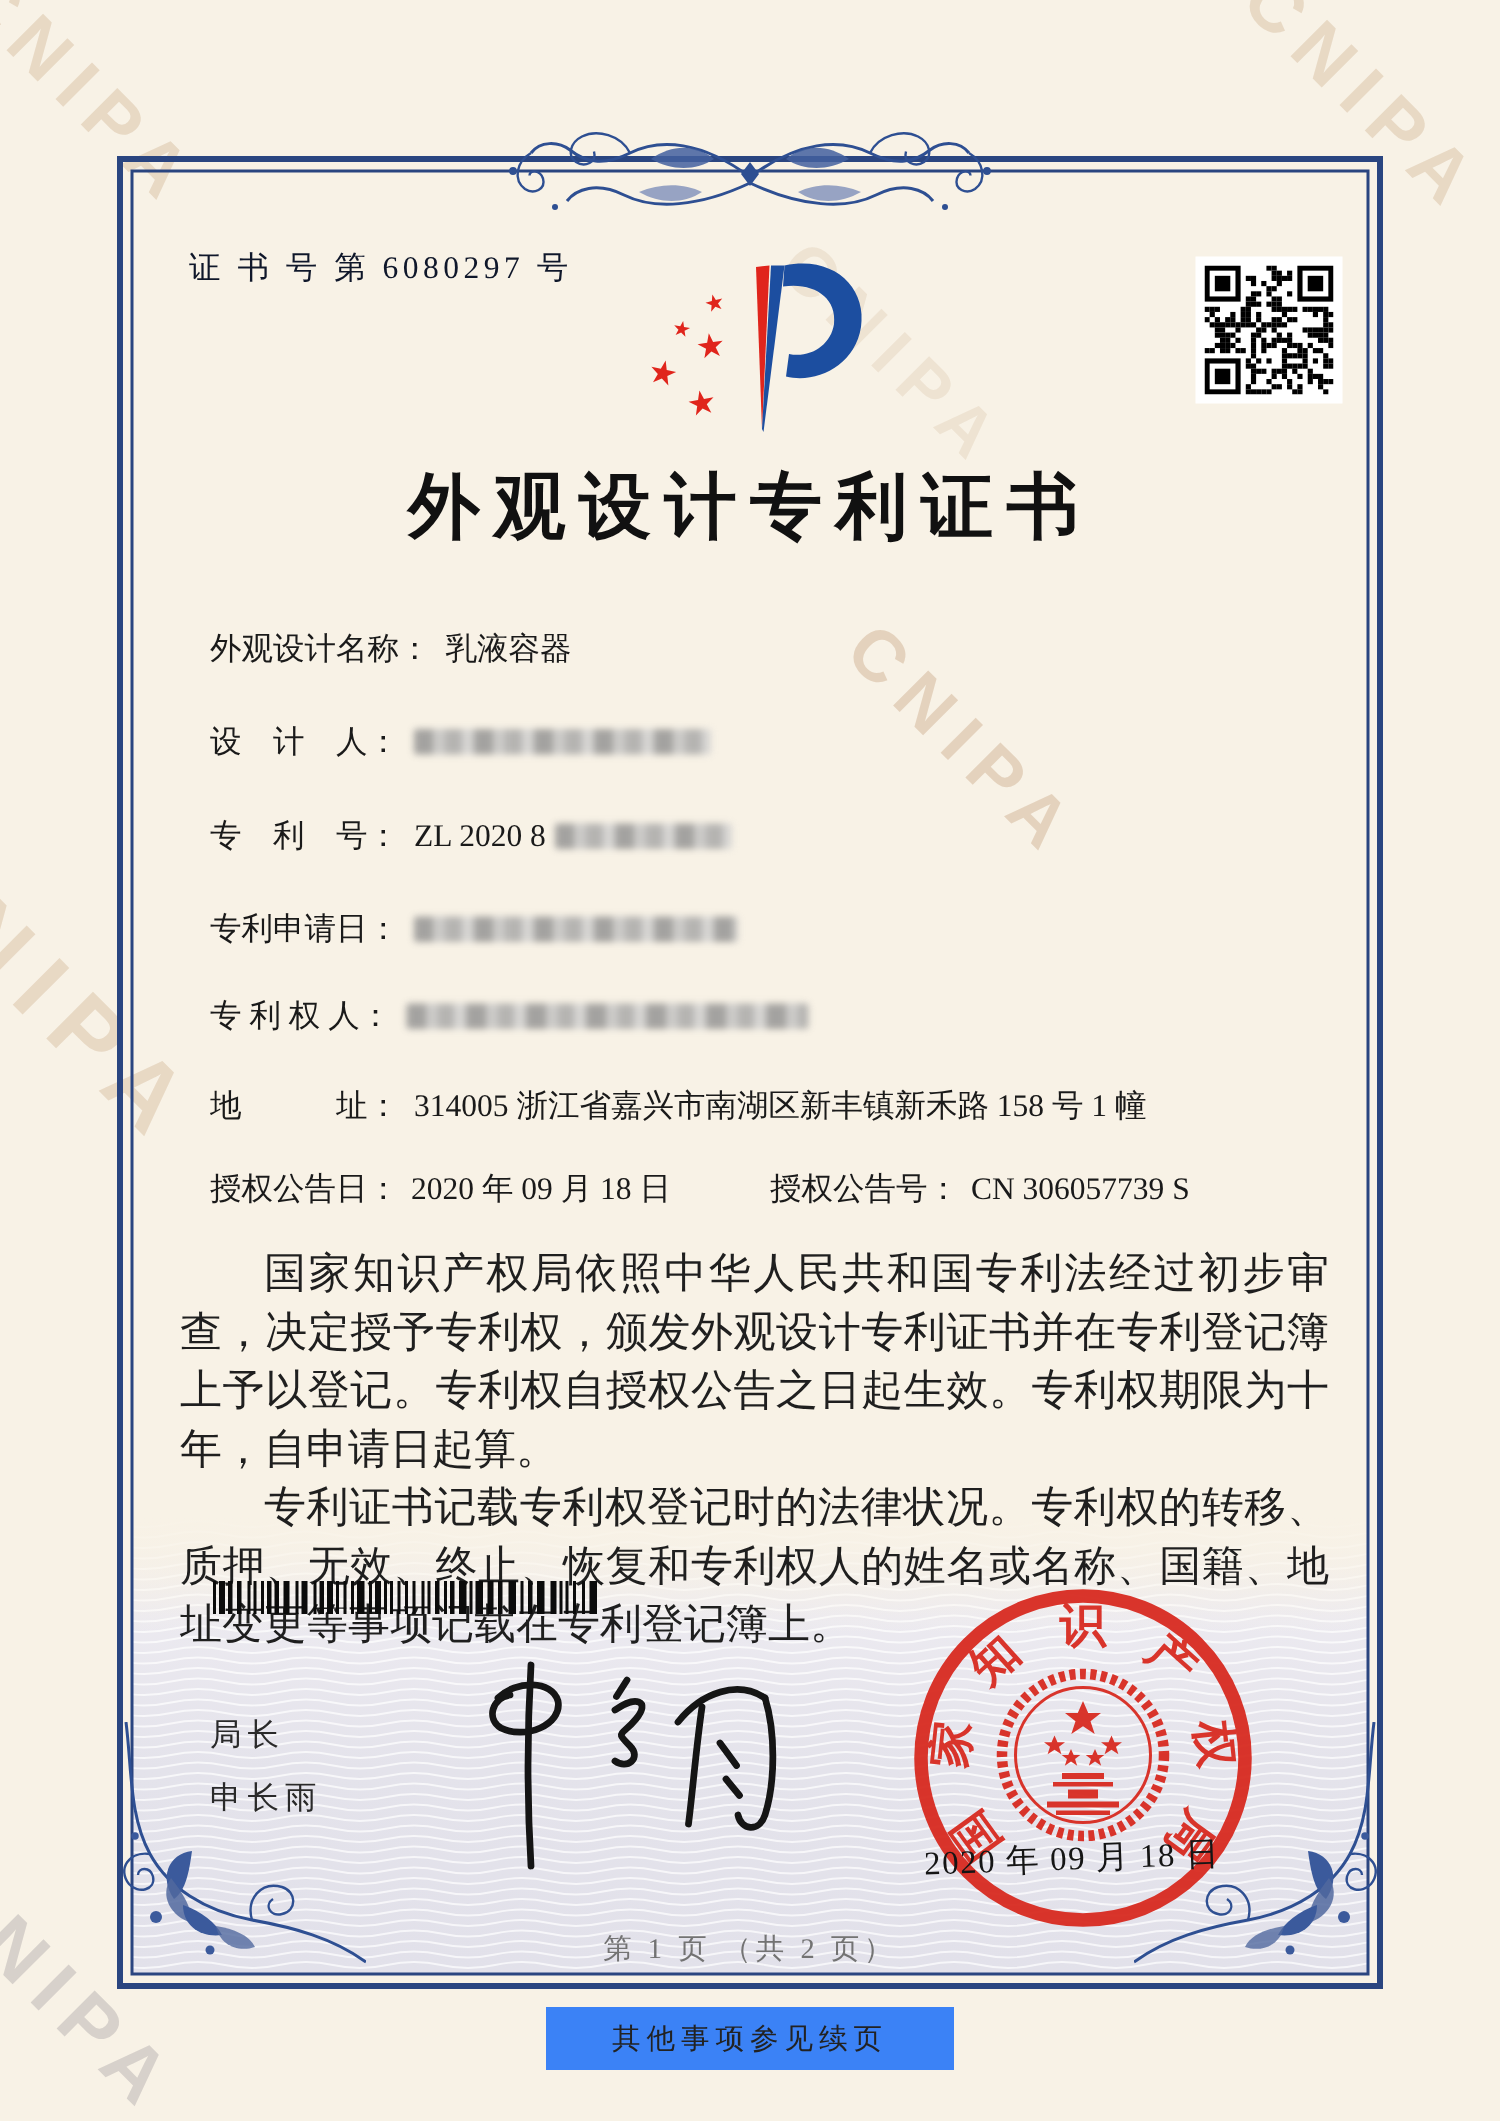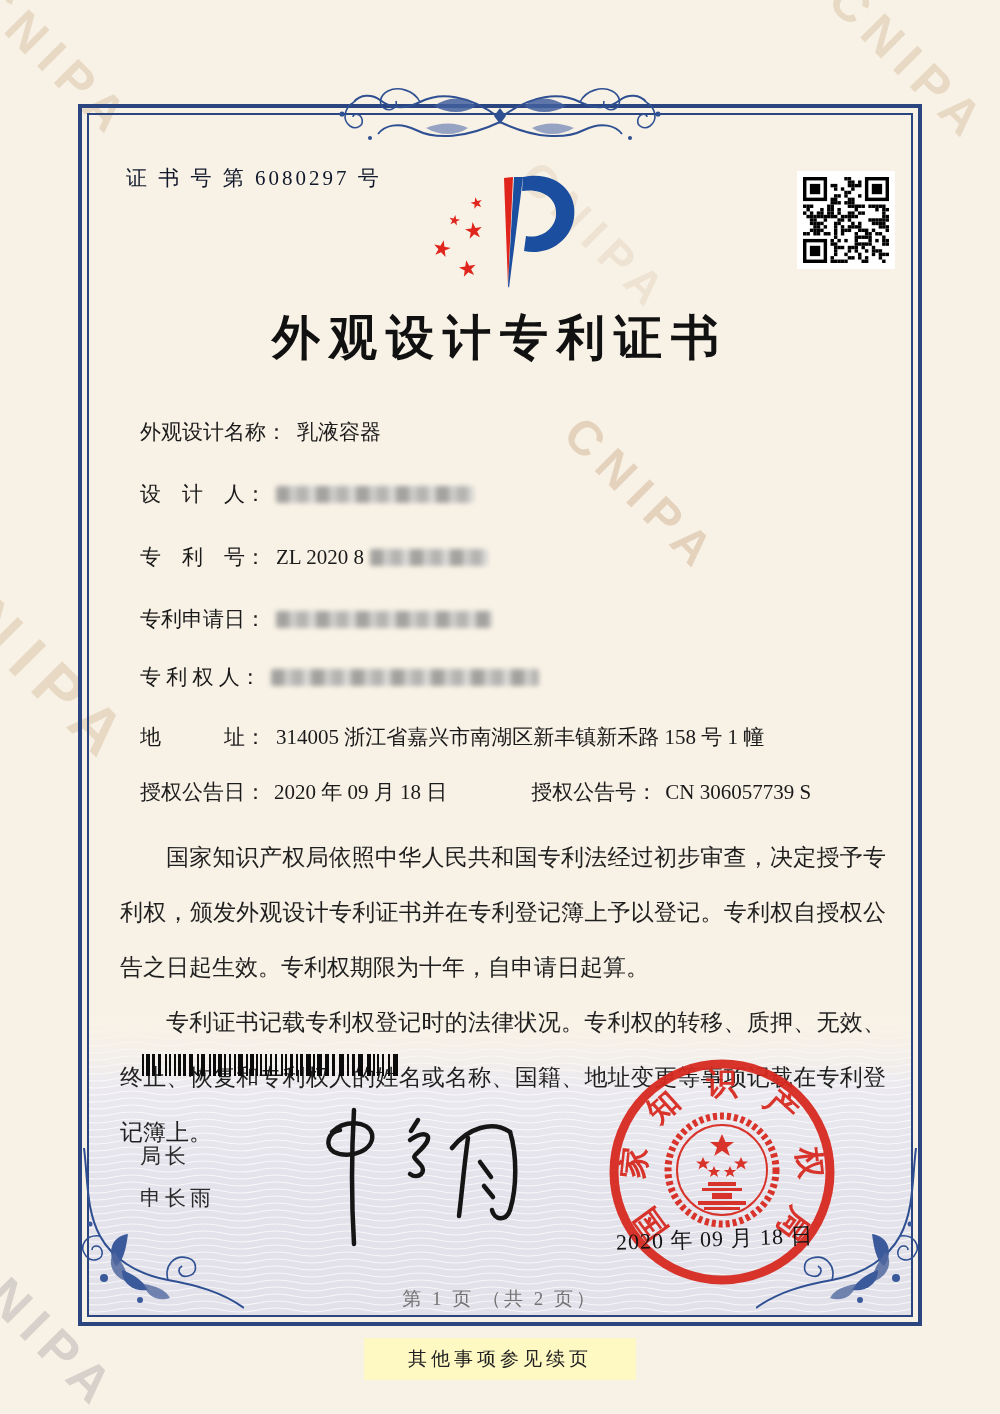--- a/index.html
+++ b/index.html
@@ -45,41 +45,41 @@
 
   .row{position:absolute;left:140px;font-size:21px;color:#1a1a1a;white-space:nowrap;}
   .row .lbl{display:inline-block;}
   .row .colon{margin-right:10px;}
   .redact{display:inline-block;height:17px;vertical-align:-2px;border-radius:2px;opacity:.8;
       background:repeating-linear-gradient(90deg,#8f8f8f 0 13px,#c2c2c2 13px 21px,#a5a5a5 21px 32px,#cfcfcf 32px 40px);
       filter:blur(2.6px);}
   .r-designer{width:198px;} .r-patno{width:118px;margin-left:6px;} .r-fdate{width:216px;} .r-owner{width:268px;}
 
   .grant{position:absolute;left:140px;top:778px;font-size:21px;color:#1a1a1a;white-space:nowrap;}
-  .grant .second{margin-left:84px;}
+  .grant .second{margin-left:66px;}
   .grant .colon{margin-right:8px;}
 
-  .paras{position:absolute;left:120px;top:830px;width:766px;font-size:23px;line-height:55px;
+  .paras{position:absolute;left:120px;top:830px;width:766px;font-size:28px;line-height:39px;
          color:#1f1f1f;text-align:justify;}
   .paras p{margin:0;text-indent:2em;}
 
   .barcode{position:absolute;left:140px;top:1054px;z-index:5;}
 
   .signer{position:absolute;left:140px;z-index:5;font-family:"Liberation Sans","DejaVu Sans",sans-serif;
           font-size:21px;color:#2a2a2a;letter-spacing:4px;}
   .signer.t1{top:1142px;} .signer.t2{top:1184px;}
   .signature{position:absolute;left:292px;top:1104px;z-index:5;}
 
   .seal{position:absolute;left:602px;top:1052px;width:240px;height:240px;z-index:5;opacity:.94;}
   .seal-date{position:absolute;left:616px;top:1224px;width:212px;z-index:6;font-size:22px;color:#151515;
              letter-spacing:1px;white-space:nowrap;transform:rotate(-2deg);}
 
   .pagefoot{position:absolute;left:0;top:1286px;width:100%;text-align:center;font-size:19px;
             letter-spacing:3px;color:#737373;z-index:5;}
-  .contnote{position:absolute;left:364px;top:1338px;width:272px;height:42px;background:#fef9c3;z-index:5;
+  .contnote{position:absolute;left:364px;top:1338px;width:272px;height:42px;background:#3b82f6;z-index:5;
             display:flex;align-items:center;justify-content:center;font-size:19px;letter-spacing:4px;color:#222;}
 </style>
 </head>
 <body>
 
 <div class="page">
 
   <div class="wm wm1">CNIPA</div>
   <div class="wm wm2">CNIPA</div>
   <div class="wm wm3">CNIPA</div>

